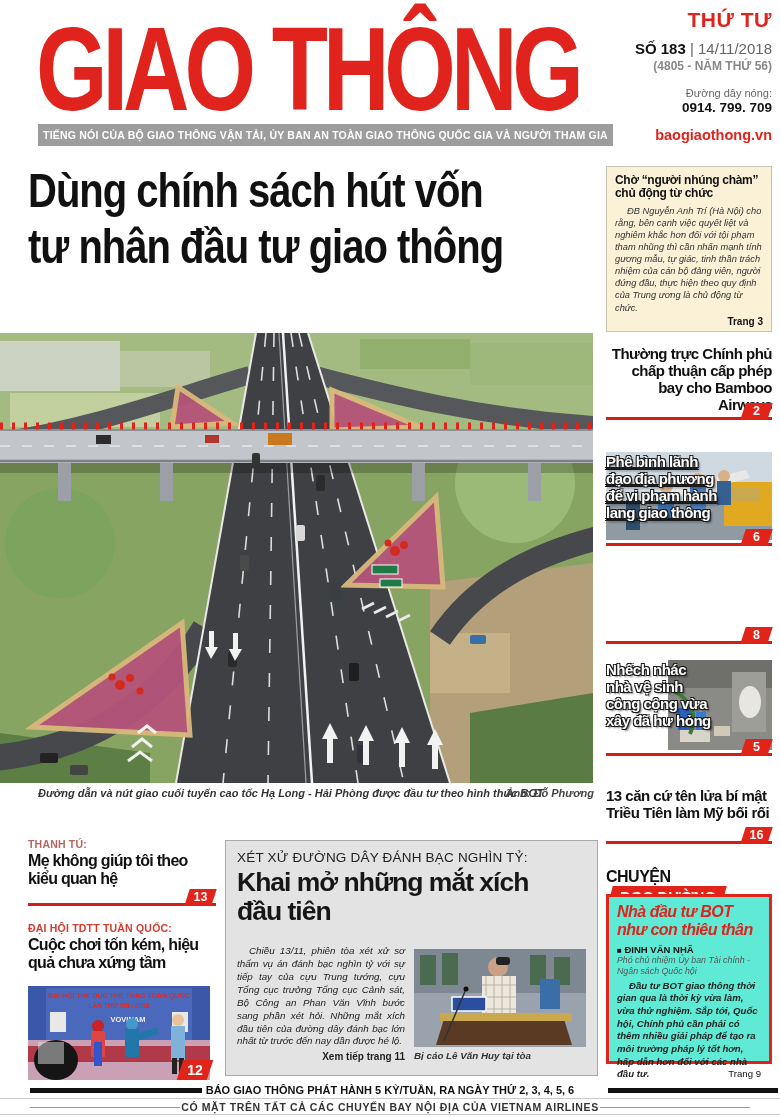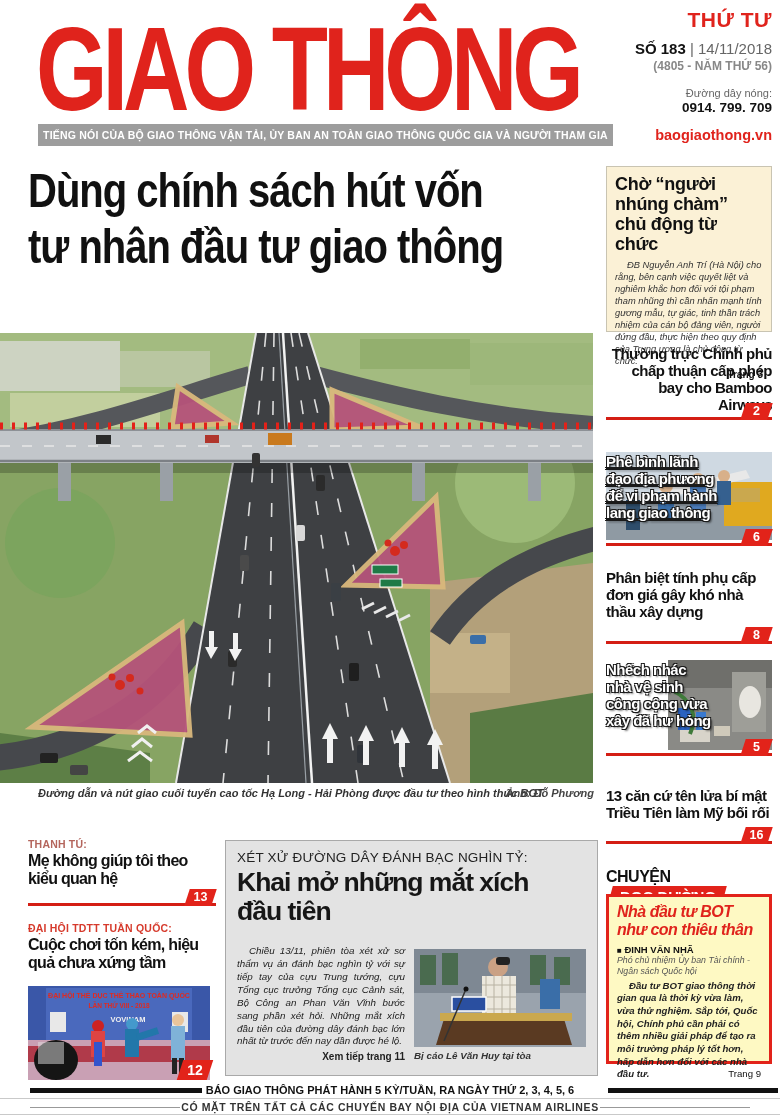--- a/index.html
+++ b/index.html
@@ -26,41 +26,41 @@
            letter-spacing:-1px;color:#111;transform:scaleY(1.18);transform-origin:top left;}
   .standfirst{left:28px;top:287px;width:566px;font-size:12.5px;font-weight:bold;color:#222;line-height:1.35;}
   .jump-lead{position:absolute;right:0;bottom:-1px;font-size:11.5px;font-weight:bold;color:#333;background:#fff;padding-left:8px;}
   .lead-photo{left:0;top:333px;width:593px;height:450px;}
   .caption-row{left:38px;top:787px;width:556px;font-size:11px;font-style:italic;font-weight:bold;color:#333;}
   .credit{position:absolute;right:0;top:0;font-style:italic;color:#444;font-weight:bold;}
 
   
   .side{left:606px;width:166px;}
   .feature-box{top:166px;height:166px;background:#fbf1d6;border:1px solid #c9c4b2;padding:7px 8px;box-sizing:border-box;}
-  .feature-box h3{margin:0;font-size:18px;line-height:1.12;letter-spacing:-.3px;color:#111;}
+  .feature-box h3{margin:0;font-size:12px;line-height:1.12;letter-spacing:-.3px;color:#111;}
   .feature-box .fb-body{margin-top:4px;font-size:9.3px;line-height:1.3;font-style:italic;color:#333;text-indent:12px;}
   .fb-page{display:block;text-align:right;font-size:10px;font-weight:bold;color:#111;margin-top:2px;}
 
   .side-item{box-sizing:border-box;}
   .side-title{font-weight:bold;font-size:14px;line-height:1.13;letter-spacing:-.5px;color:#111;}
   .overlay-title{position:relative;z-index:2;color:#fff;
       text-shadow:-1px -1px 0 #1a1a1a,1px -1px 0 #1a1a1a,-1px 1px 0 #1a1a1a,1px 1px 0 #1a1a1a,2px 2px 2px rgba(0,0,0,.55);}
   .rule{position:absolute;left:0;bottom:0;width:100%;height:3px;background:#d41e14;}
   .badge{position:absolute;right:2px;bottom:0;width:27px;height:17px;background:#e2231a;
          transform:skewX(-18deg);z-index:3;}
   .badge span{display:block;transform:skewX(18deg);color:#fff;font-weight:bold;font-size:12.5px;
               text-align:center;line-height:17px;}
   .side-photo{position:absolute;z-index:1;}
 
   .chuyen{top:868px;height:24px;}
   .chuyen .black{font-weight:bold;font-size:16px;letter-spacing:-.5px;color:#111;}
   .chuyen .redflag{display:inline-block;background:#e2231a;color:#fff;font-weight:bold;font-size:15px;
       padding:2px 8px 2px 10px;transform:skewX(-15deg);margin-left:4px;}
   .chuyen .redflag span{display:inline-block;transform:skewX(15deg);}
-  .redbox{top:894px;height:170px;border:3px solid #e2231a;padding:6px 8px;box-sizing:border-box;background:#fef9c3;}
+  .redbox{top:894px;height:170px;border:3px solid #e2231a;padding:6px 8px;box-sizing:border-box;background:#5eead4;}
   .redbox h3{margin:0;font-size:16px;font-style:italic;line-height:1.15;letter-spacing:-.5px;color:#e0231c;}
   .author{margin-top:4px;font-size:9.5px;font-weight:bold;color:#111;}
   .author .sq{color:#111;font-size:8px;}
   .role{font-size:8.8px;font-style:italic;color:#555;line-height:1.25;}
   .redbox .rb-body{margin-top:3px;font-size:9.6px;font-weight:bold;font-style:italic;line-height:1.32;color:#222;text-indent:12px;}
   .rb-page{float:right;font-weight:normal;font-style:normal;color:#111;}
 
   
   .bl{left:28px;width:188px;}
   .kicker1{font-size:10.5px;font-weight:bold;color:#b4655c;letter-spacing:.2px;}
@@ -246,21 +246,20 @@
       <rect x="20" y="48" width="14" height="30" fill="#2e4d6b"></rect>
     </svg>
     <div class="side-title overlay-title" style="font-size:15px;width:120px;padding-top:2px;">Phê bình lãnh đạo địa phương để vi phạm hành lang giao thông</div>
     <div class="rule"></div>
     <div class="badge">
         <span>6</span>
       </div>
   </div>
 
   <div class="abs side side-item" style="top:570px;height:74px;">
-    <div class="side-title" style="font-size:15px;">Phân biệt tính phụ cấp đơn giá gây khó nhà thầu xây dựng</div>
     <div class="rule"></div>
     <div class="badge">
         <span>8</span>
       </div>
   </div>
 
   <div class="abs side side-item" style="top:660px;height:96px;">
     <svg class="side-photo" style="left:62px;top:0;width:104px;height:90px;" viewBox="0 0 104 90">
       <rect width="104" height="90" fill="#8a8a86"></rect>
       <rect x="0" y="0" width="104" height="28" fill="#6f6f6b"></rect>

